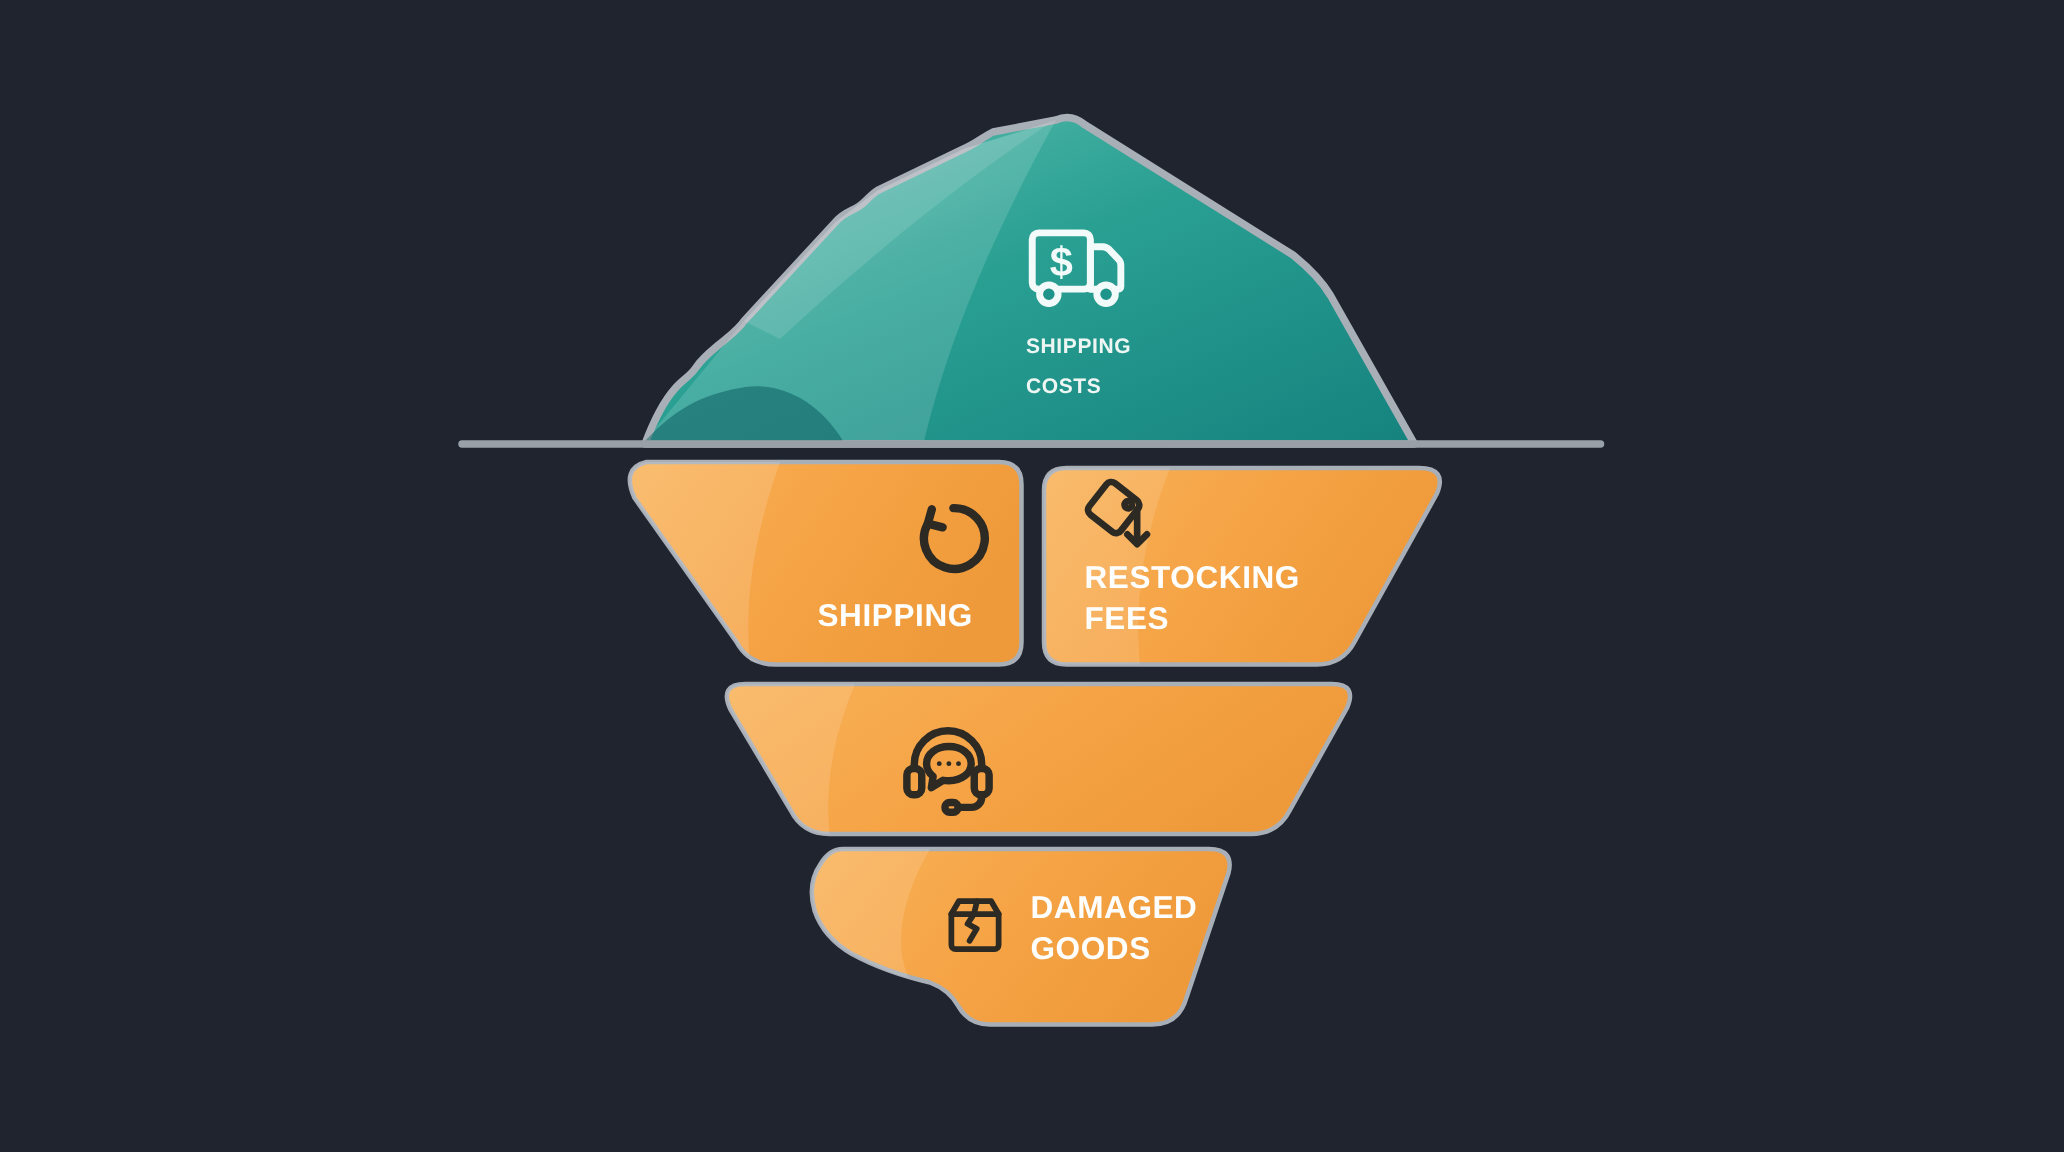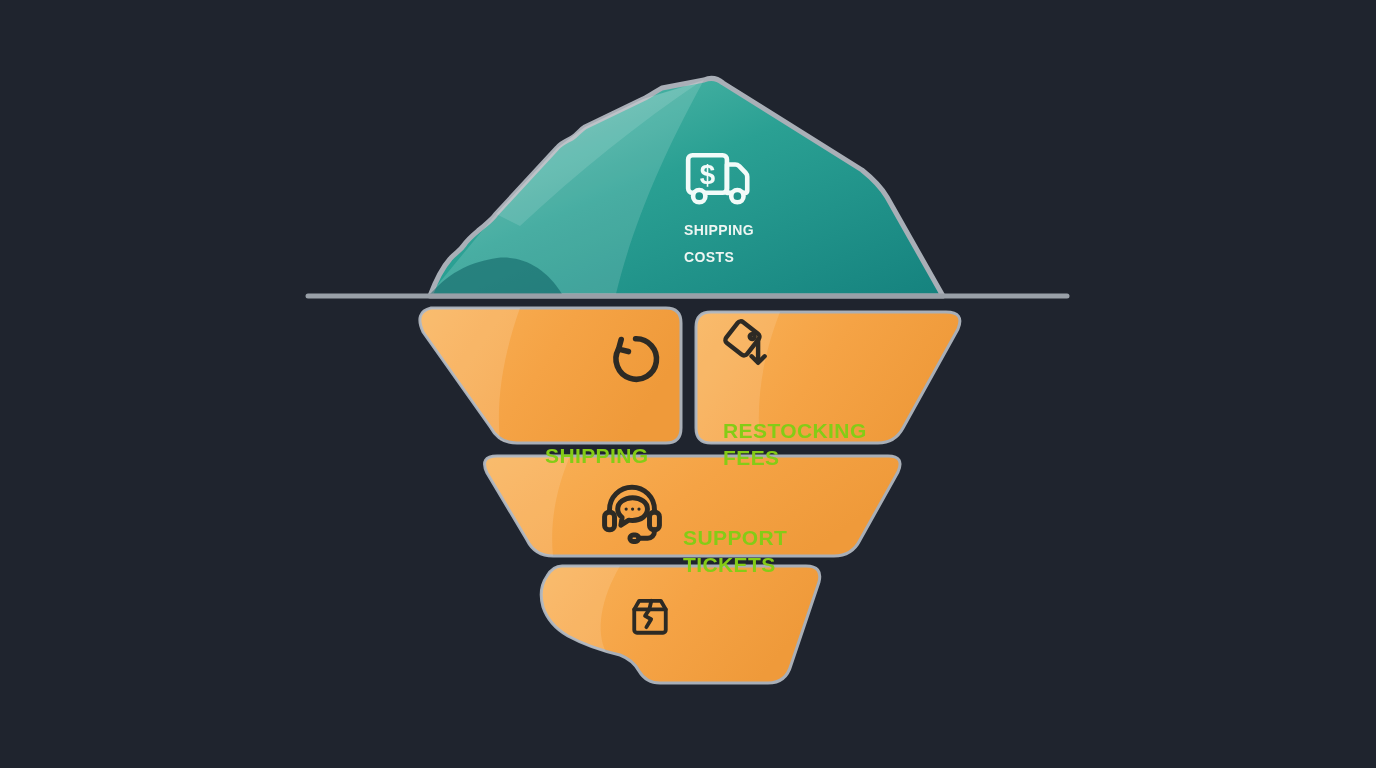--- a/index.html
+++ b/index.html
@@ -12,21 +12,21 @@
   .label{
     position:absolute;
     font-weight:700;
     white-space:pre-line;
     letter-spacing:0.4px;
     line-height:27px;
     font-size:14px;
     user-select:none;
   }
   .label-light{color:#eef6f3;}
-  .label-dark{color:#84cc16;font-size:21px;margin-top:45px;}
+  .label-dark{color:#ffffff;font-size:21px;}
   .icon{position:absolute;}
 </style>
 </head>
 <body>
 
 <div id="stage">
 
   <svg id="shapes" width="1376" height="768" viewBox="0 0 1376 768">
     <defs>
       <linearGradient id="gTeal" x1="0" y1="0" x2="1" y2="1">
@@ -127,17 +127,17 @@
   </svg>
 
   <div class="label label-light" style="left:684px;top:217px">SHIPPING
 COSTS</div>
 
   <div class="label label-dark" style="left:545px;top:397px">SHIPPING</div>
 
   <div class="label label-dark" style="left:723px;top:372px">RESTOCKING
 FEES</div>
 
-  <div class="label label-dark" style="left:683px;top:479px">SUPPORT
-TICKETS</div>
 
+  <div class="label label-dark" style="left:687px;top:592px">DAMAGED
+GOODS</div>
 
 </div>
 
 </body></html>

